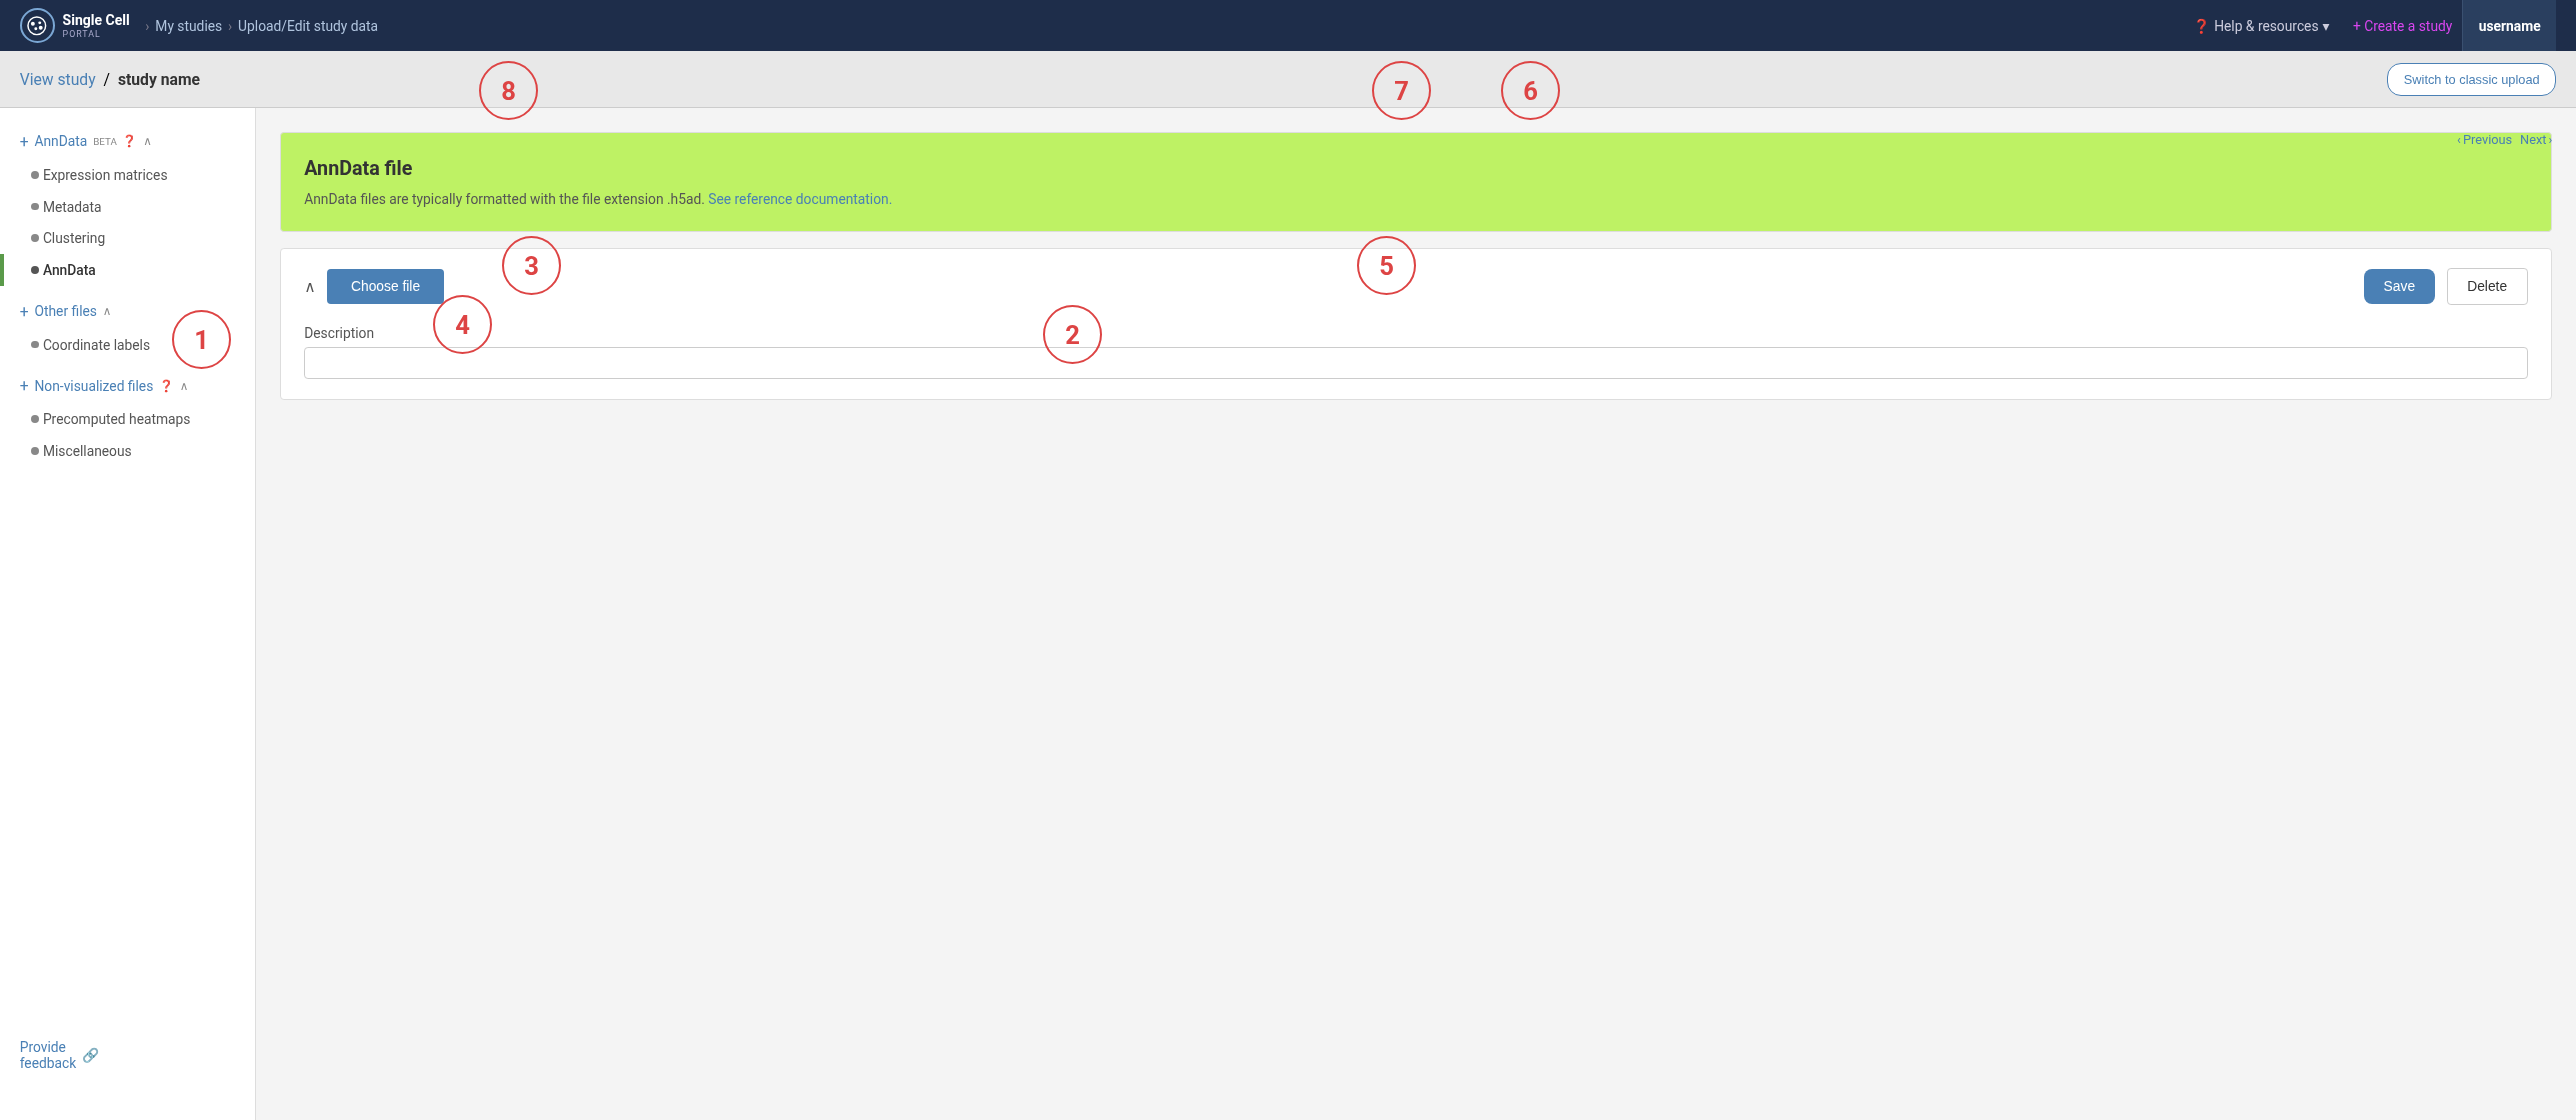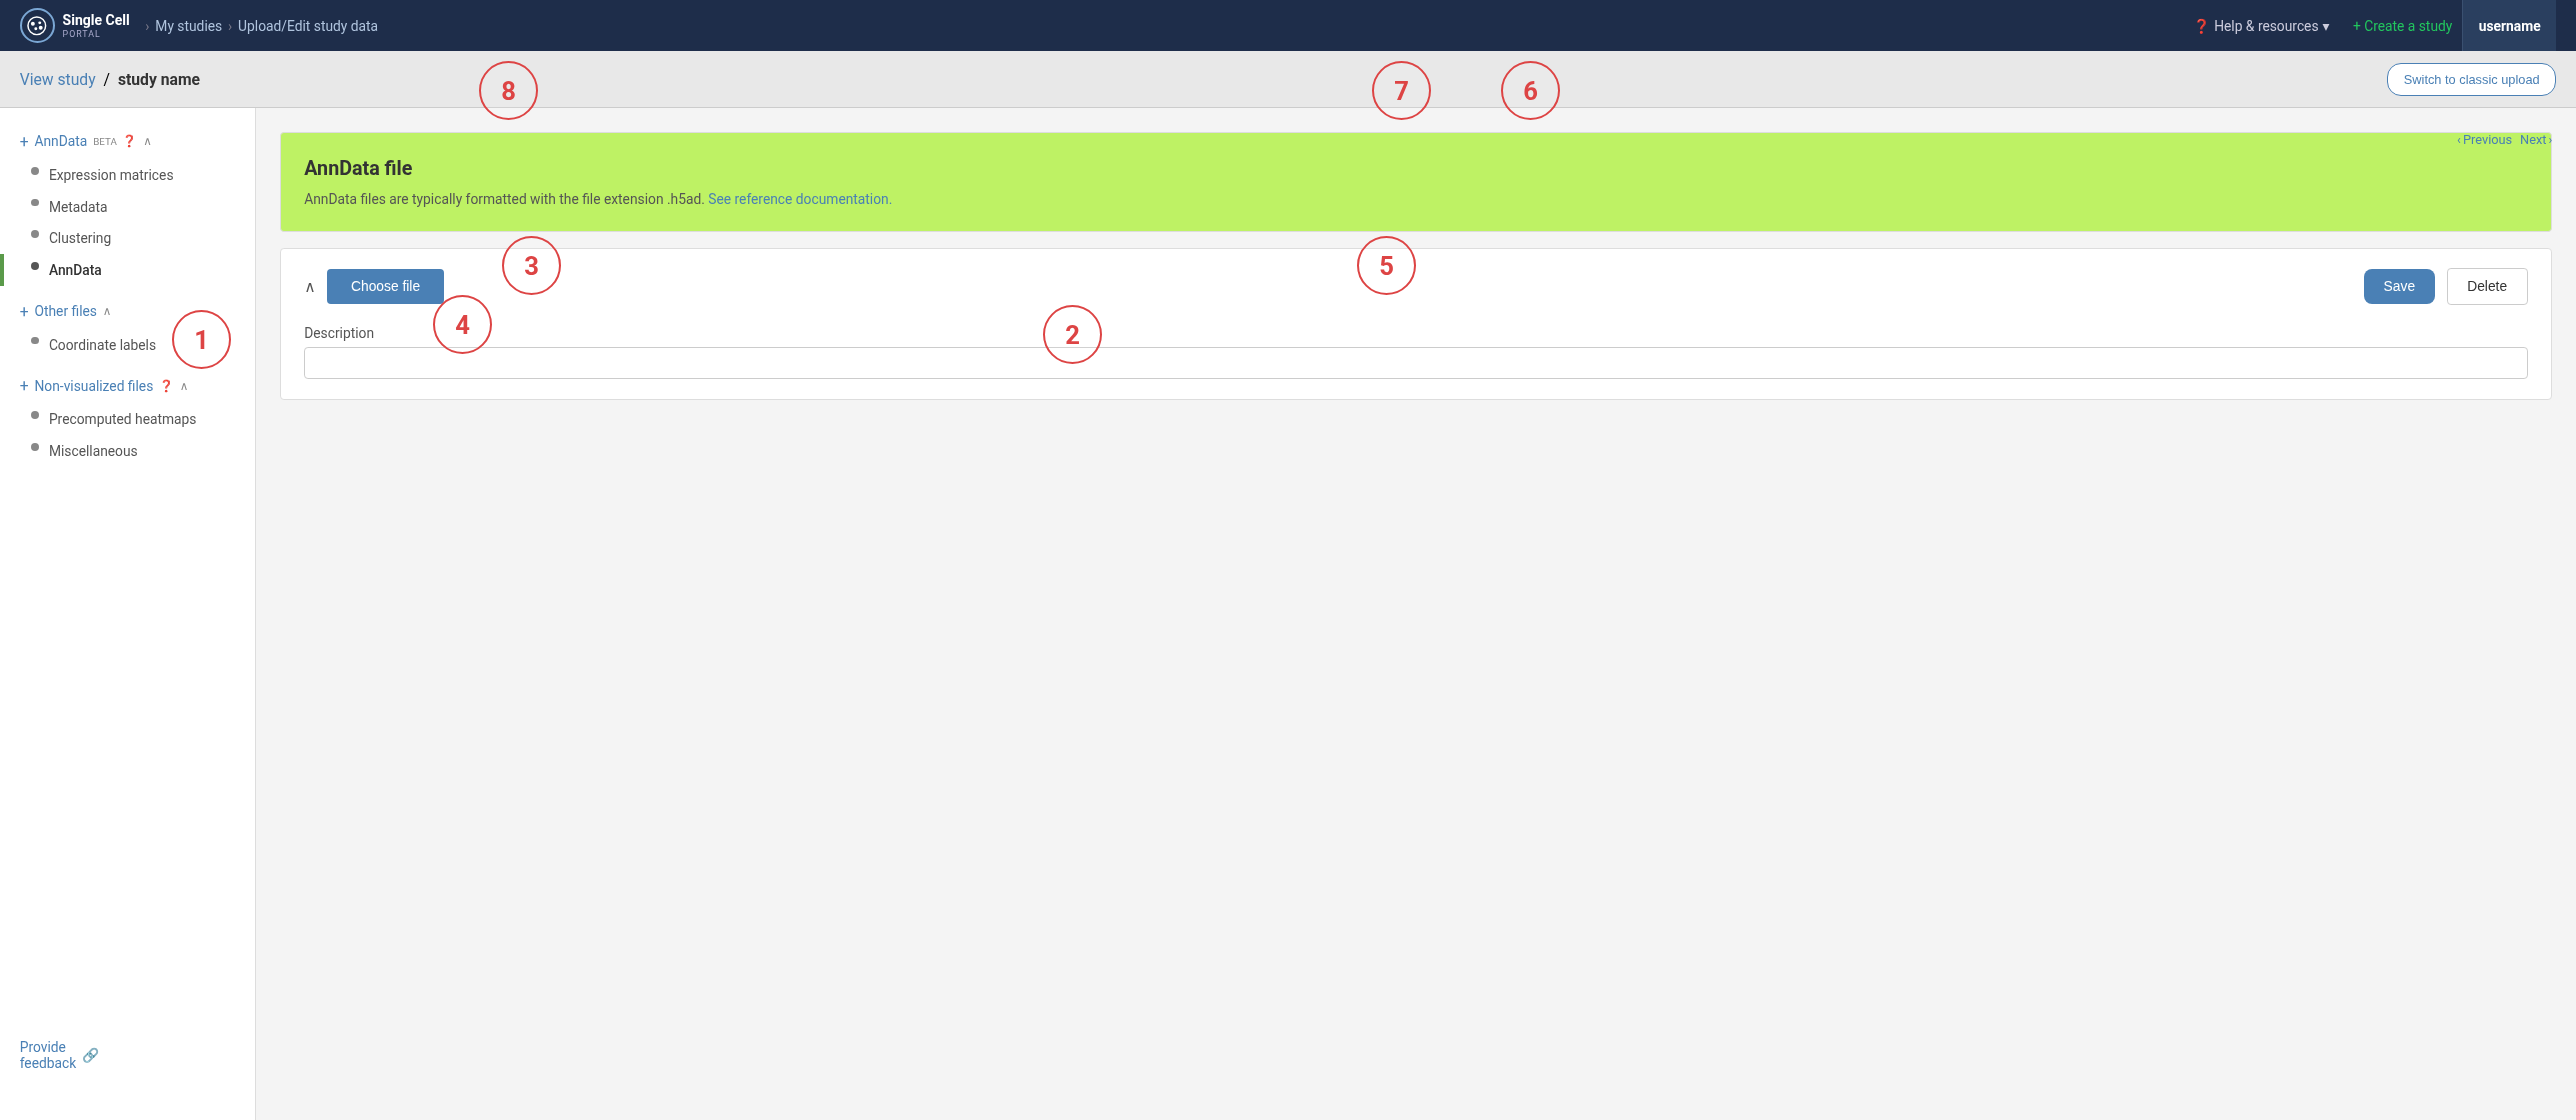--- a/index.html
+++ b/index.html
@@ -63,21 +63,21 @@
     }
     .nav-help {
       color: #ccd;
       font-size: 13.8px;
       cursor: pointer;
       display: flex;
       align-items: center;
       gap: 3.9px;
     }
     .nav-create {
-      color: #22c55e;
+      color: #d946ef;
       font-size: 13.8px;
       cursor: pointer;
       display: flex;
       align-items: center;
       gap: 3.9px;
     }
     .nav-username {
       background: #2a3f5f;
       padding: 7.9px 15.7px;
       font-size: 13.8px;
@@ -161,21 +161,22 @@
       color: #888;
       font-size: 11.8px;
       cursor: pointer;
     }
     .sidebar-section-header .chevron {
       font-size: 11.8px;
       color: #888;
     }
     .sidebar-item {
       display: flex;
-      gap: 10px;
+      align-items: center;
+      gap: 4px;
       padding: 7.9px 19.7px 7.9px 31px;
       font-size: 13.8px;
       color: #555;
       cursor: pointer;
       position: relative;
     }
     .sidebar-item.active {
       color: #333;
       font-weight: 500;
     }

